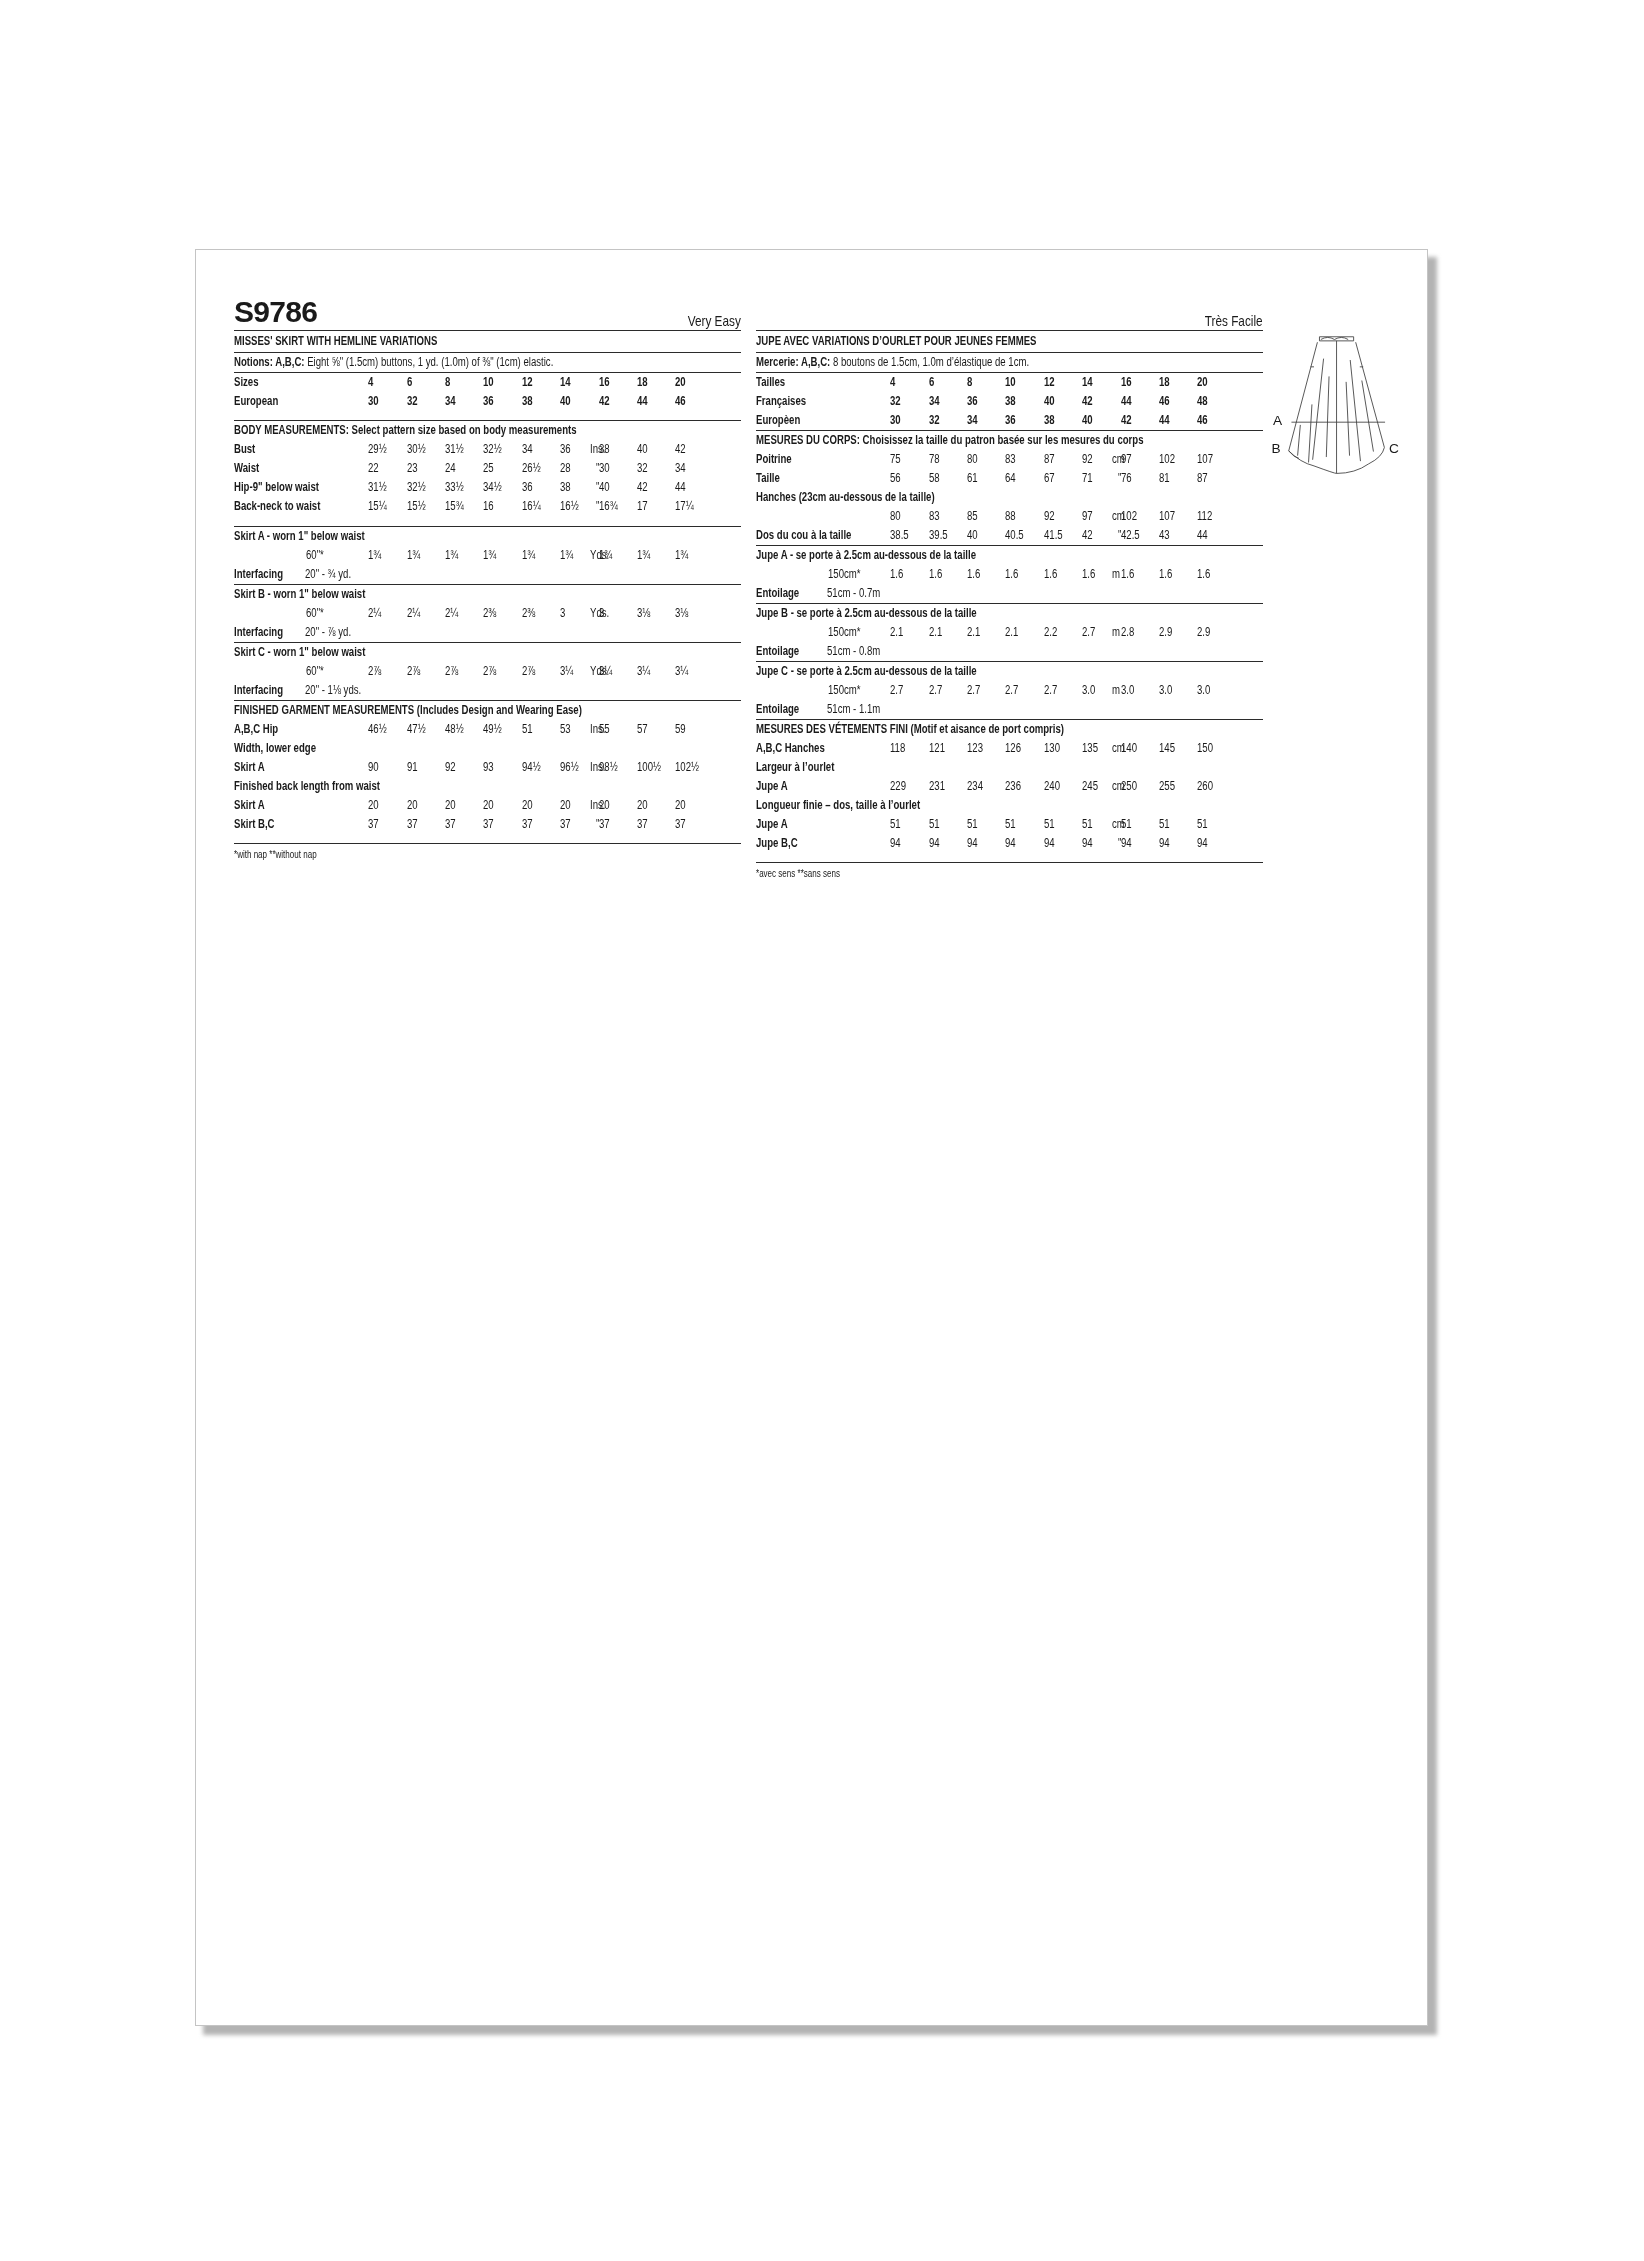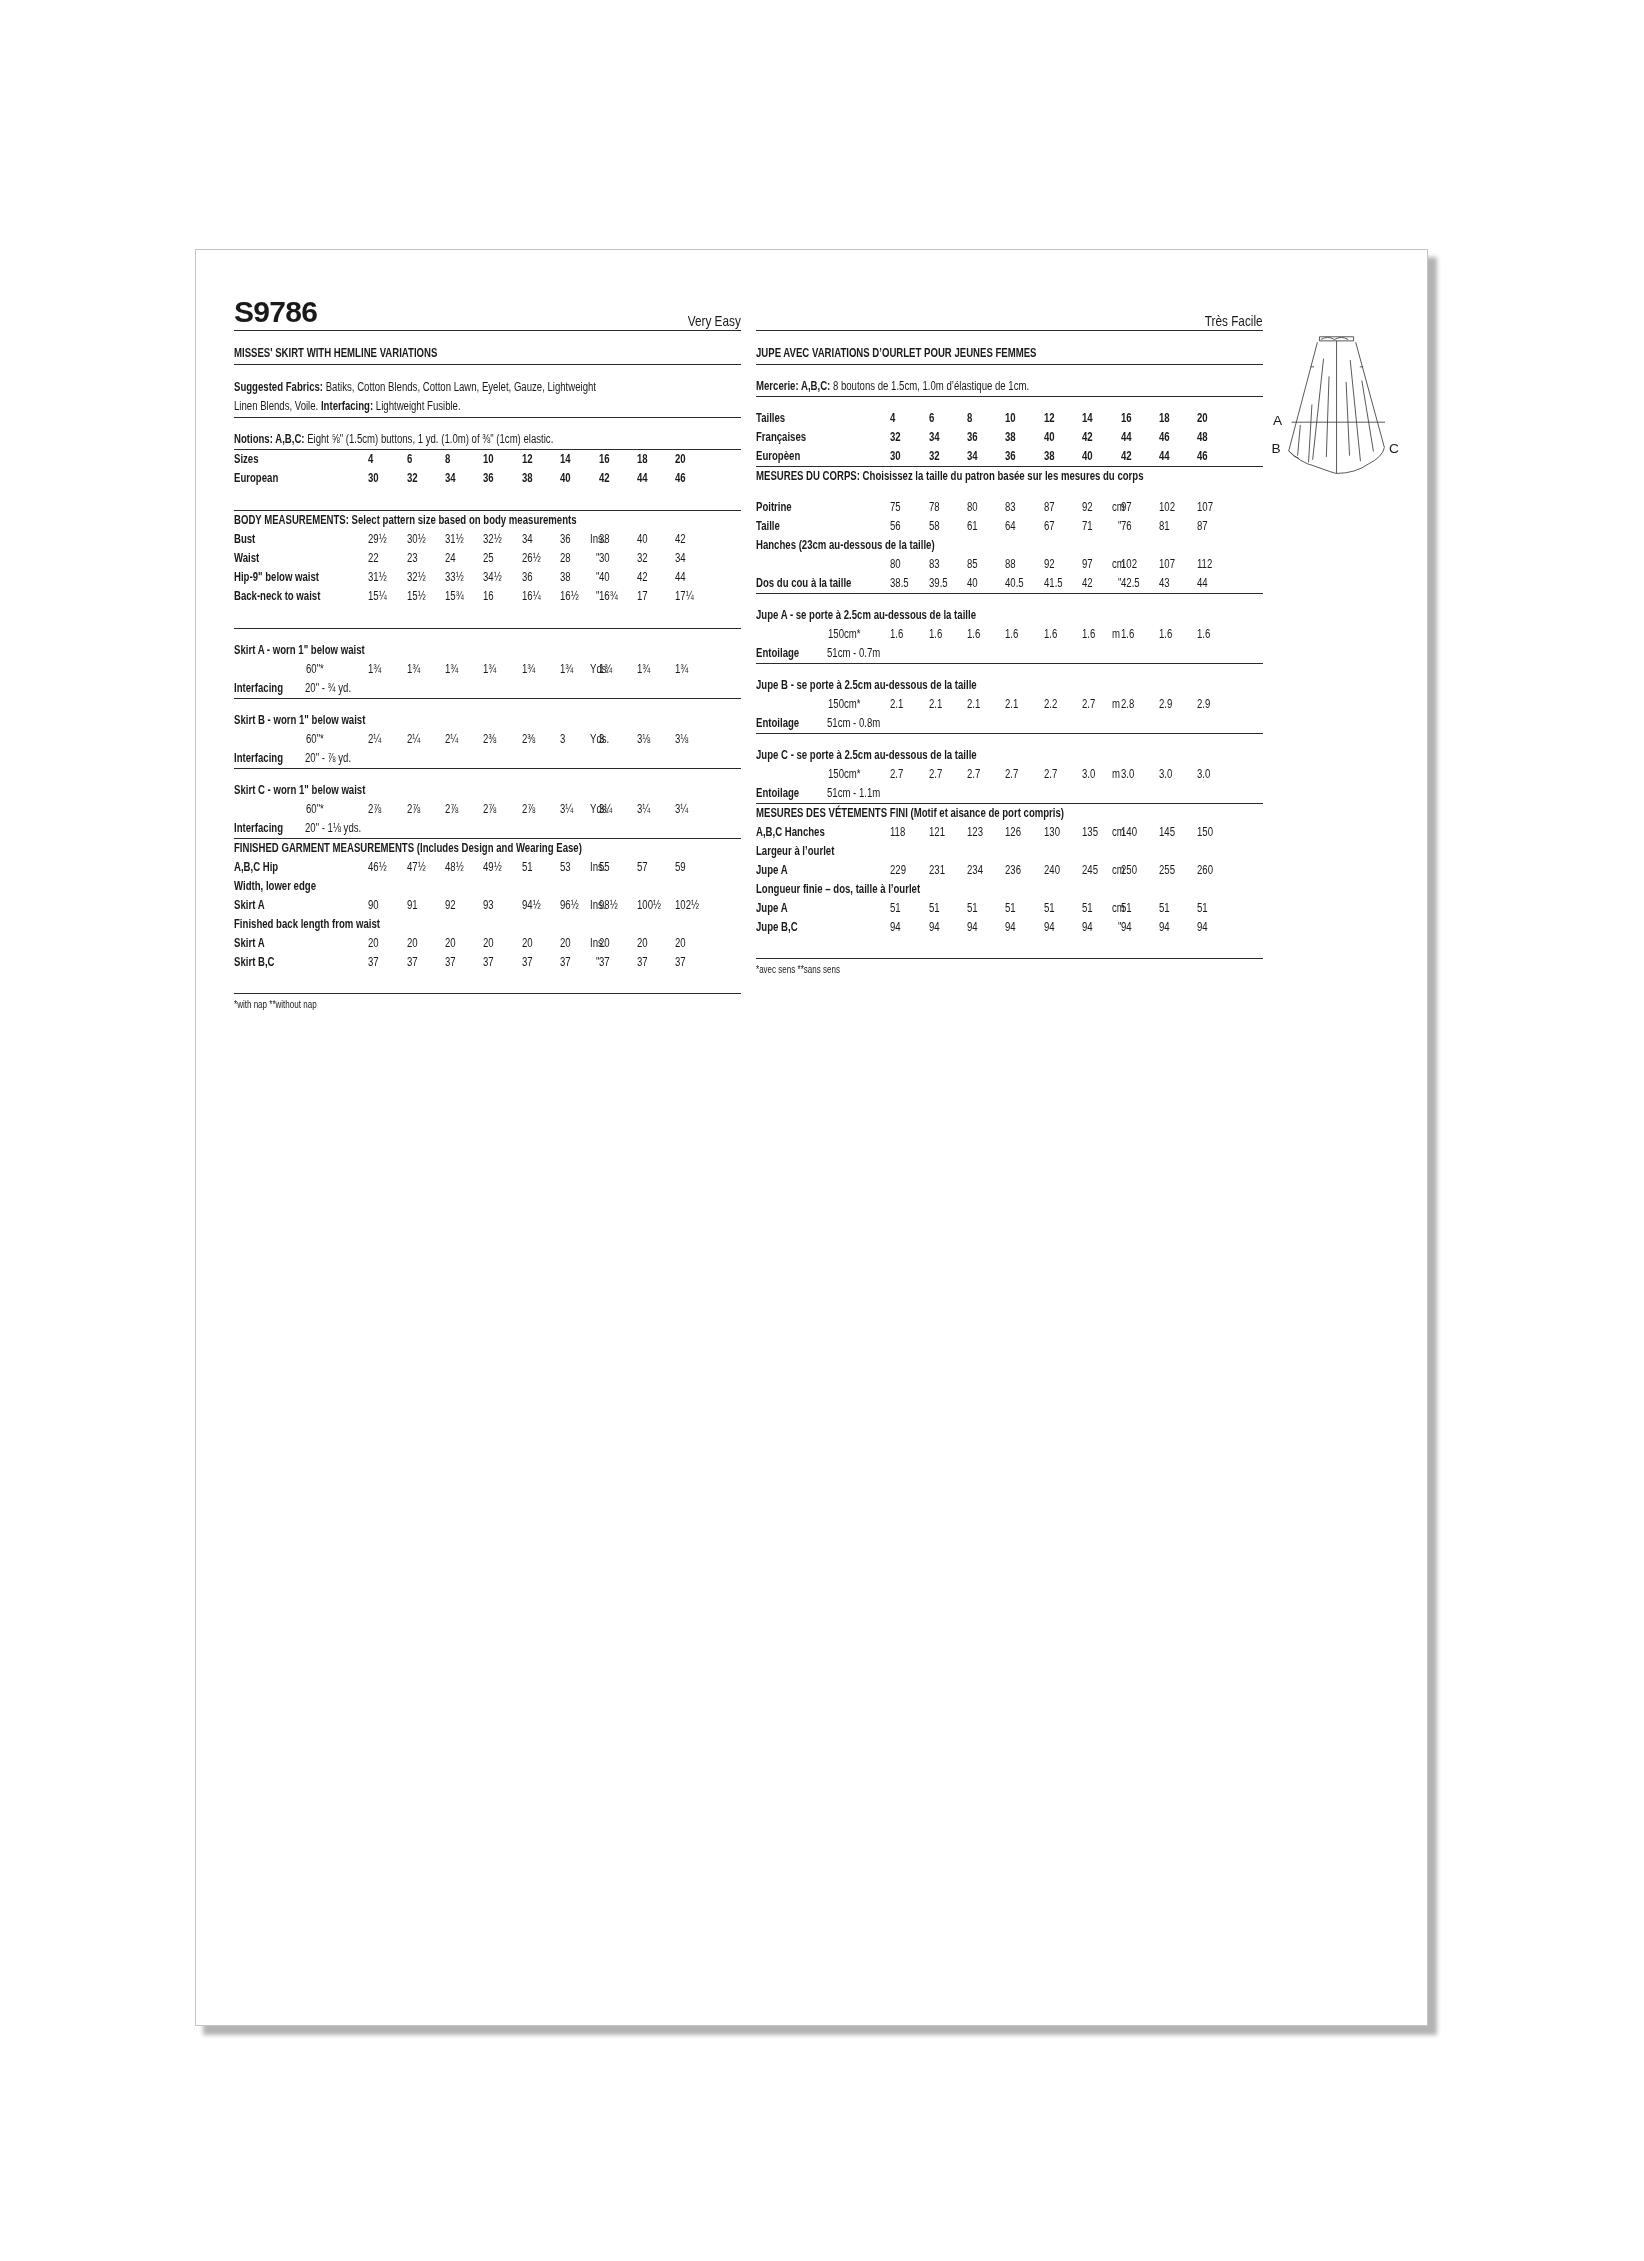--- a/index.html
+++ b/index.html
@@ -17,21 +17,21 @@
 
     .topline { position: relative; height: 40px; border-bottom: 1.4px solid #2b2b2b; }
     .pattern-number { position: absolute; left: 0; top: 41px; font-weight: bold;
                       font-size: 30px; letter-spacing: -0.7px; line-height: 1; }
     .difficulty { position: absolute; right: 0; bottom: 1.4px; font-size: 14.4px;
                   transform: scaleX(0.82); transform-origin: right bottom; }
 
     .c { font-size: 12.3px; line-height: 19px; transform-origin: left top; }
     .cond { display: inline-block; transform: scaleX(0.78); transform-origin: left center; white-space: nowrap; }
 
-    .rule { border-bottom: 1.4px solid #2b2b2b; margin-top: 12px; }
+    .rule { border-bottom: 1.4px solid #2b2b2b; }
     .block { padding: 1.4px 0 1.4px 0; }
     .title { font-weight: bold; font-size: 12.3px; line-height: 20.6px; }
     b { font-weight: bold; }
 
     .grid-row { position: relative; height: 19px; font-size: 12.3px; line-height: 19px; white-space: nowrap; }
     .grid-row .lbl { position: absolute; left: 0; top: 0; }
     .grid-row .pre { position: absolute; left: 72px; top: 0; }
     .grid-row .v { position: absolute; top: 0; }
     .grid-row .unit { position: absolute; top: 0; }
     .bold { font-weight: bold; }
@@ -47,24 +47,20 @@
 <div class="page-shadow"></div>
 <div class="page">
 
   <div class="pattern-number" style="left:38px; top:47px;">S9786</div>
 
   <div class="col col-en" style="top:40px;">
     <div class="topline">
       <span class="difficulty">Very Easy</span>
     </div>
     <div class="rule c"><span class="cond title">MISSES' SKIRT WITH HEMLINE VARIATIONS</span></div>
-    <div class="rule c block">
-      <div><span class="cond"><b>Suggested Fabrics:</b> <span>Batiks, Cotton Blends, Cotton Lawn, Eyelet, Gauze, Lightweight</span></span></div>
-      <div><span class="cond"><span>Linen Blends, Voile.</span> <b>Interfacing:</b> <span>Lightweight Fusible.</span></span></div>
-    </div>
     <div class="rule c"><span class="cond"><b>Notions: A,B,C:</b> <span>Eight ⅝" (1.5cm) buttons, 1 yd. (1.0m) of ⅜" (1cm) elastic.</span></span></div>
 
     <div id="en-sizes">
         <div class="grid-row">
           <span class="lbl cond bold">Sizes</span>
           <span class="v cond bold" style="left: 134px;">4</span>
           <span class="v cond bold" style="left: 173px;">6</span>
           <span class="v cond bold" style="left: 211px;">8</span>
           <span class="v cond bold" style="left: 249px;">10</span>
           <span class="v cond bold" style="left: 288px;">12</span>

